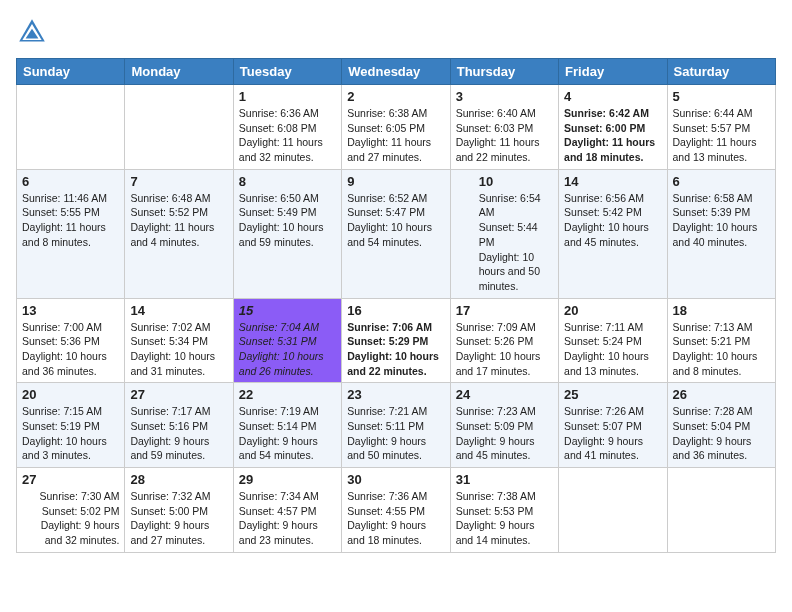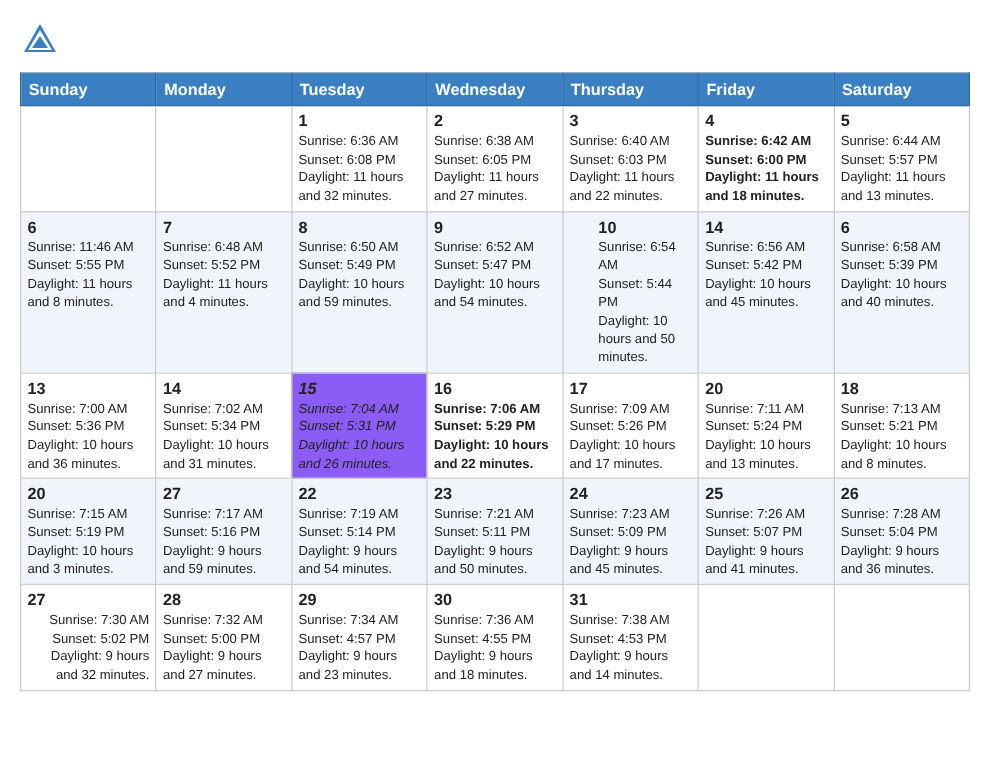--- a/index.html
+++ b/index.html
@@ -314,20 +314,20 @@
         </td>
         <td style="background: rgb(255, 255, 255);">
           <span class="day-number">30</span>
           <div class="day-info" style="white-space: pre-line;">Sunrise: 7:36 AM
 Sunset: 4:55 PM
 Daylight: 9 hours and 18 minutes.</div>
         </td>
         <td style="background: rgb(255, 255, 255);">
           <span class="day-number">31</span>
           <div class="day-info" style="white-space: pre-line;">Sunrise: 7:38 AM
-Sunset: 4:53 PM
+Sunset: 5:53 PM
 Daylight: 9 hours and 14 minutes.</div>
         </td>
         <td class="empty-cell"></td>
         <td class="empty-cell"></td>
       </tr>
     </tbody>
 </table>
 
 </body></html>

